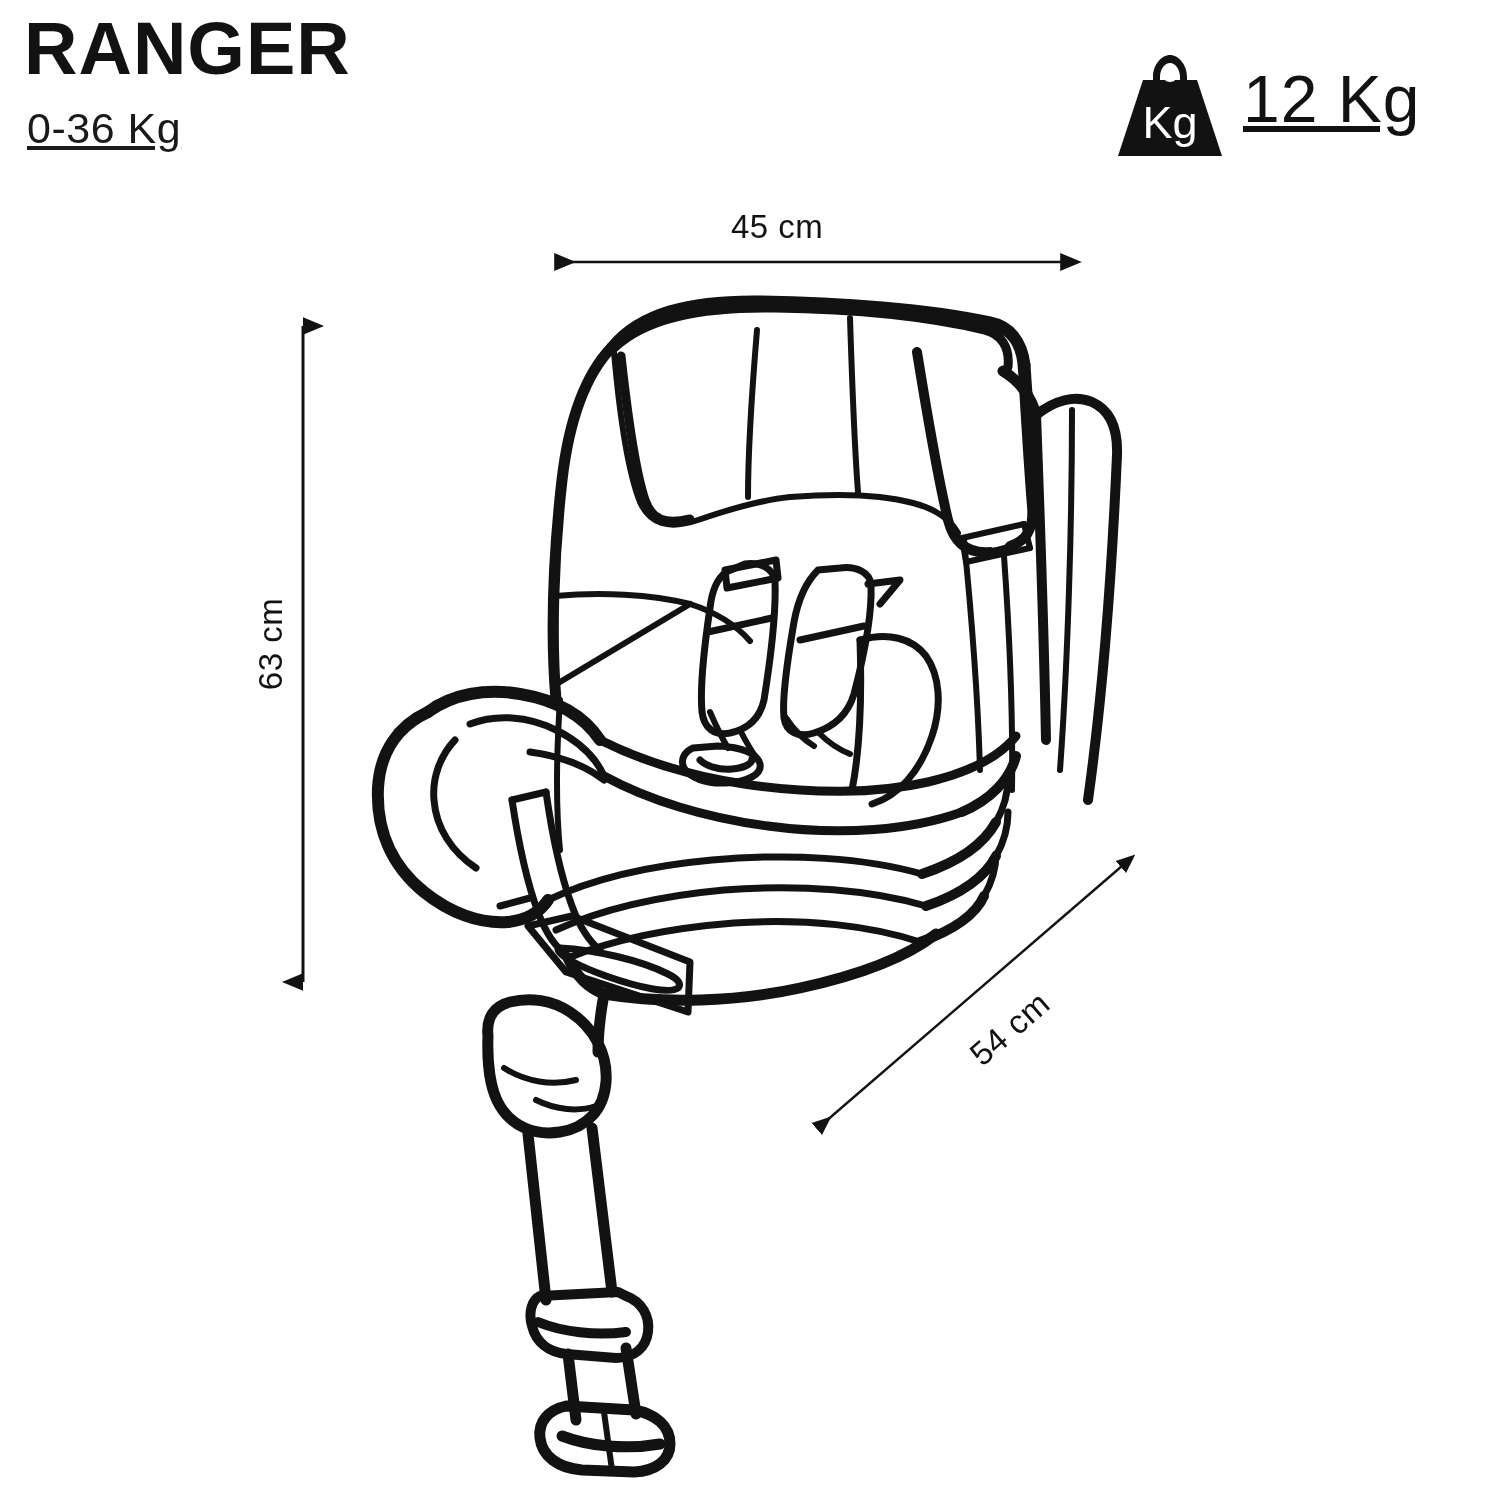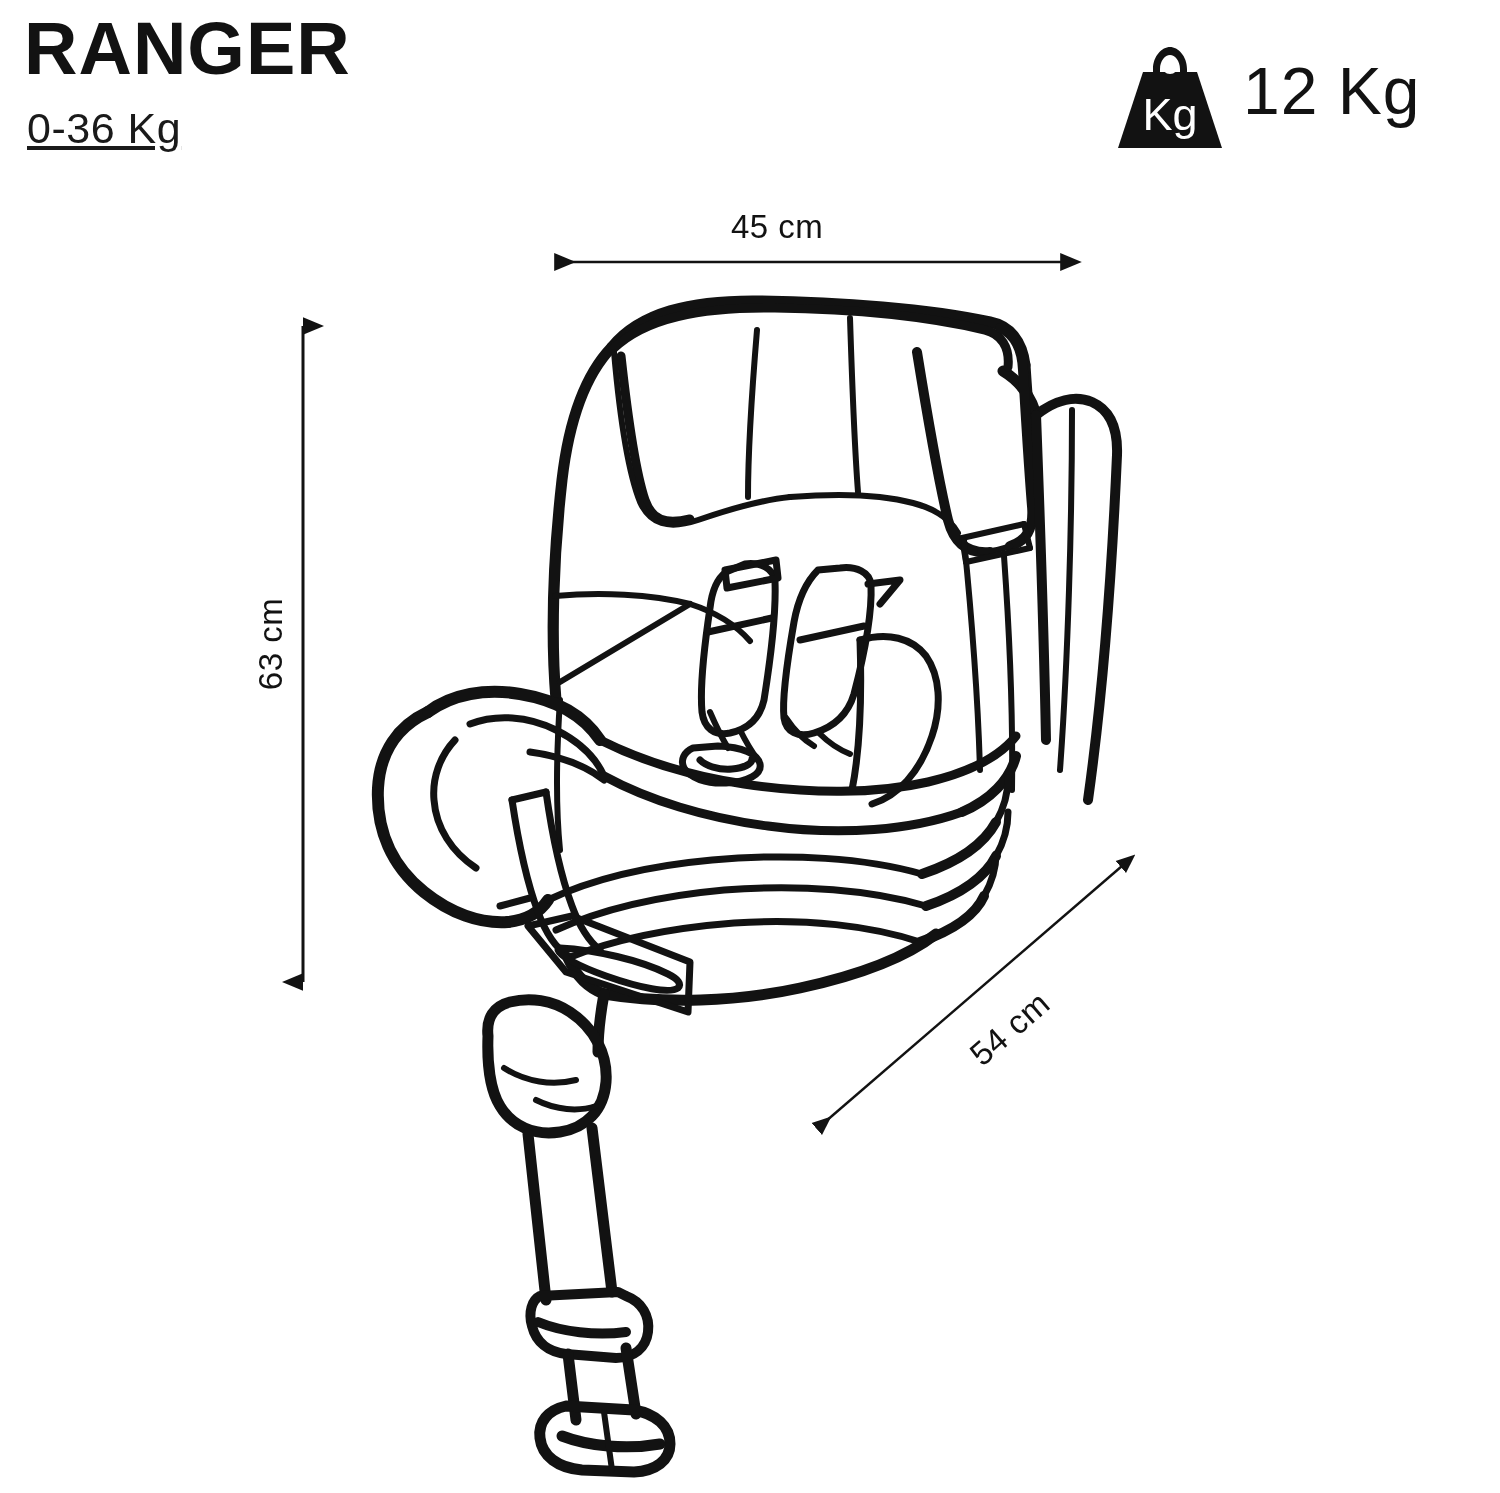--- a/index.html
+++ b/index.html
@@ -39,41 +39,42 @@
     line-height: 1;
     color: #1a1a1a;
     white-space: nowrap;
     text-decoration: underline;
   }
 
   
   #weight-badge {
     position: absolute;
     left: 1110px;
-    top: 30px;
+    top: 38px;
     width: 360px;
     height: 120px;
   }
   #weight-icon {
     position: absolute;
     left: 0;
     top: 8px;
     width: 120px;
     height: 115px;
   }
   #product-weight {
     position: absolute;
     left: 133px;
     top: 28px;
     font-size: 66px;
     font-weight: normal;
     line-height: 1;
     letter-spacing: 1px;
     color: #121212;
     white-space: nowrap;
+    text-decoration: underline;
   }
 
   
   .dim-label {
     position: absolute;
     font-size: 33px;
     font-weight: normal;
     color: #121212;
     white-space: nowrap;
     letter-spacing: 0.5px;

